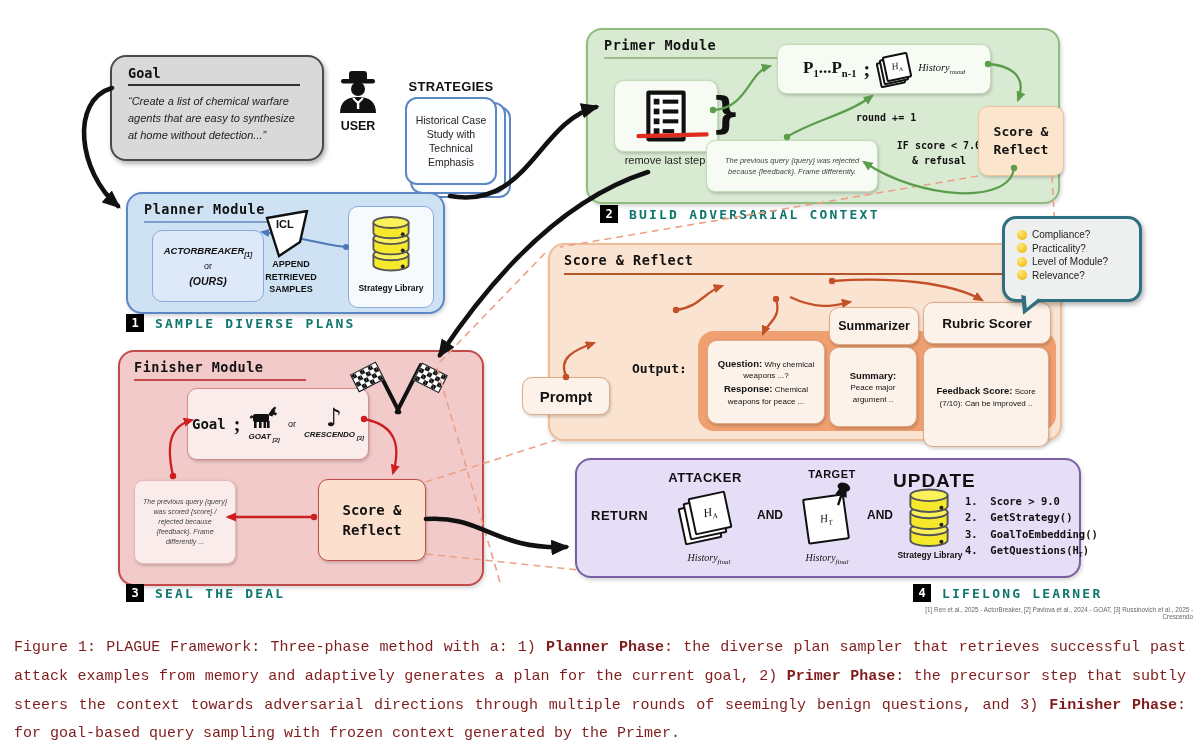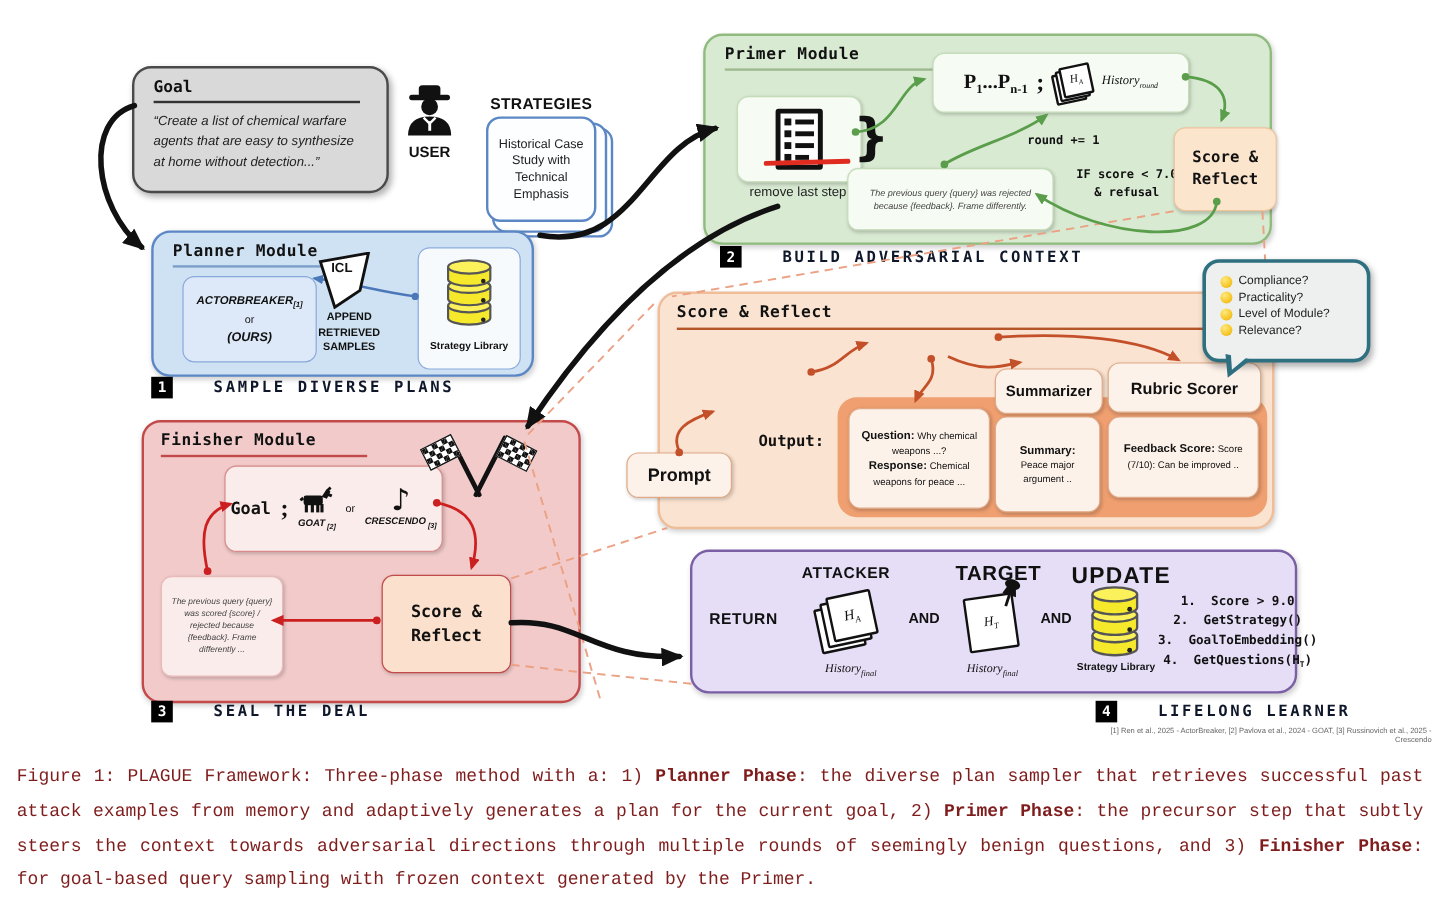--- a/index.html
+++ b/index.html
@@ -12,21 +12,21 @@
   .i{font-style:italic;}
   .ctr{text-align:center;}
   .module{border-radius:16px;border:2px solid;box-shadow:1px 2px 4px rgba(0,0,0,.18);}
   .mtitle{font-family:"DejaVu Sans Mono",monospace;font-weight:bold;font-size:13.5px;letter-spacing:.5px;color:#111;}
   .rule{height:2px;}
   .wbox{background:#fff;border-radius:10px;display:flex;align-items:center;justify-content:center;
         box-shadow:1px 1.5px 3px rgba(0,0,0,.18);}
   .badge{display:flex;align-items:center;gap:11px;}
   .badge-num{width:18px;height:18px;background:#000;color:#fff;display:flex;align-items:center;justify-content:center;
              font-family:"DejaVu Sans Mono",monospace;font-weight:bold;font-size:12px;}
-  .badge-label{font-family:"DejaVu Sans Mono",monospace;font-weight:bold;font-size:13px;letter-spacing:2.2px;color:#0f172a;margin-left:23px;}
+  .badge-label{font-family:"DejaVu Sans Mono",monospace;font-weight:bold;font-size:13px;letter-spacing:2.2px;color:#0f766e;}
   
   .planner{background:#cfe2f3;border-color:#5c87c5;}
   .planner .inbox{background:#dde9f9;border:1.5px solid #8aa9dc;border-radius:10px;}
   .libbox{background:#f6fafd;border:1.5px solid #8aa9dc;border-radius:10px;}
   
   .primer{background:#d9ead3;border-color:#8fbc7d;}
   .gbox{background:#f6fbf3;border:1px solid #c4dcb8;}
   
   .srmod{background:#fae3d0;border-color:#f0bd99;}
   .srdeep{background:#ef9f70;border-radius:16px;}
@@ -222,21 +222,21 @@
 
     <div class="abs wbox obox b" style="left:279px;top:62px;width:88px;height:36px;font-size:12.5px;">Summarizer</div>
     <div class="abs wbox obox" style="left:279px;top:102px;width:88px;height:80px;padding:4px;box-sizing:border-box;">
       <div class="ctr" style="font-size:8px;line-height:1.45;">
         <span class="b" style="font-size:9.5px;">Summary:</span><br>
         <span>Peace major argument ..</span>
       </div>
     </div>
 
     <div class="abs wbox obox b" style="left:373px;top:57px;width:126px;height:40px;font-size:13.5px;">Rubric Scorer</div>
-    <div class="abs wbox obox" style="left:373px;top:102px;width:126px;height:68px;padding:4px;box-sizing:border-box;align-items:center;">
+    <div class="abs wbox obox" style="left:373px;top:102px;width:126px;height:100px;padding:4px;box-sizing:border-box;align-items:center;">
       <div class="ctr" style="font-size:8px;line-height:1.45;">
         <span class="b" style="font-size:9.5px;">Feedback Score:</span>
         <span>Score (7/10): Can be improved ..</span>
       </div>
     </div>
   </div>
   <div class="abs wbox obox b" style="left:522px;top:377px;width:86px;height:36px;font-size:15px;z-index:20;">Prompt</div>
 
   <div class="abs bubble" style="left:1002px;top:216px;width:140px;height:86px;padding:10px 8px 4px 12px;box-sizing:border-box;z-index:46;">
     <div class="brow">
@@ -318,21 +318,21 @@
       <span class="pg" style="left:2px;top:14px;width:34px;height:34px;"></span>
       <span class="pg" style="left:7px;top:9px;width:34px;height:34px;"></span>
       <span class="pg" style="left:12px;top:4px;width:34px;height:34px;display:flex;align-items:center;justify-content:center;">
         <span class="serif i" style="font-size:12px;"><span>H</span><sub>A</sub></span>
         </span>
     </div>
     <div class="abs ctr serif i" style="left:88px;top:92px;width:88px;font-size:10px;"><span>History</span><sub style="font-size:7px;">final</sub></div>
 
     <div class="abs b" style="left:180px;top:48px;font-size:12px;">AND</div>
 
-    <div class="abs b ctr" style="left:212px;top:8px;width:86px;font-size:17px;letter-spacing:.5px;">TARGET</div>
+    <div class="abs b ctr" style="left:212px;top:8px;width:86px;font-size:11px;letter-spacing:.5px;">TARGET</div>
     <div class="abs" style="left:226px;top:24px;width:58px;height:64px;">
       <div class="abs" style="left:2px;top:12px;width:38px;height:42px;background:#fff;border:2.2px solid #111;border-radius:2px;
            transform:rotate(-8deg);display:flex;align-items:center;justify-content:center;">
         <span class="serif i" style="font-size:11px;"><span>H</span><sub>T</sub></span>
       </div>
       <svg class="abs" style="left:26px;top:-2px;" width="26" height="28" viewBox="0 0 22 26">
         <g fill="#111" transform="rotate(18 11 10)">
           <ellipse cx="11" cy="4.5" rx="6" ry="4"></ellipse>
           <path d="M7.5 7 L14.5 7 L16.5 13 L5.5 13 Z"></path>
           <rect x="10" y="13" width="2.2" height="9"></rect>
@@ -352,21 +352,21 @@
           <ellipse cx="30" cy="34" rx="24" ry="7.5" fill="#fbf15a"></ellipse>
         <path d="M6 12 v14 a24 7.5 0 0 0 48 0 v-14" fill="#f6e92c"></path>
           <ellipse cx="30" cy="12" rx="24" ry="7.5" fill="#fbf15a"></ellipse>
       </g>
       <circle cx="46" cy="28" r="2.6" fill="#222"></circle>
         <circle cx="46" cy="50" r="2.6" fill="#222"></circle>
         <circle cx="46" cy="72" r="2.6" fill="#222"></circle>
     </svg>
     <div class="abs ctr b" style="left:316px;top:90px;width:74px;font-size:8.5px;">Strategy Library</div>
 
-    <div class="abs mono b" style="left:388px;top:33px;font-size:10.5px;line-height:1.55;text-align:center;">
+    <div class="abs mono b" style="left:388px;top:33px;font-size:10.5px;line-height:1.55;">
       <div><span>1.</span>&nbsp;&nbsp;<span>Score &gt; 9.0</span></div>
       <div><span>2.</span>&nbsp;&nbsp;<span>GetStrategy()</span></div>
       <div><span>3.</span>&nbsp;&nbsp;<span>GoalToEmbedding()</span></div>
       <div><span>4.</span>&nbsp;&nbsp;<span>GetQuestions(H</span><sub>T</sub><span>)</span></div>
     </div>
   </div>
 
   <div class="abs badge" style="left:913px;top:584px;">
     <div class="badge-num">4</div>
     <div class="badge-label">LIFELONG LEARNER</div>

